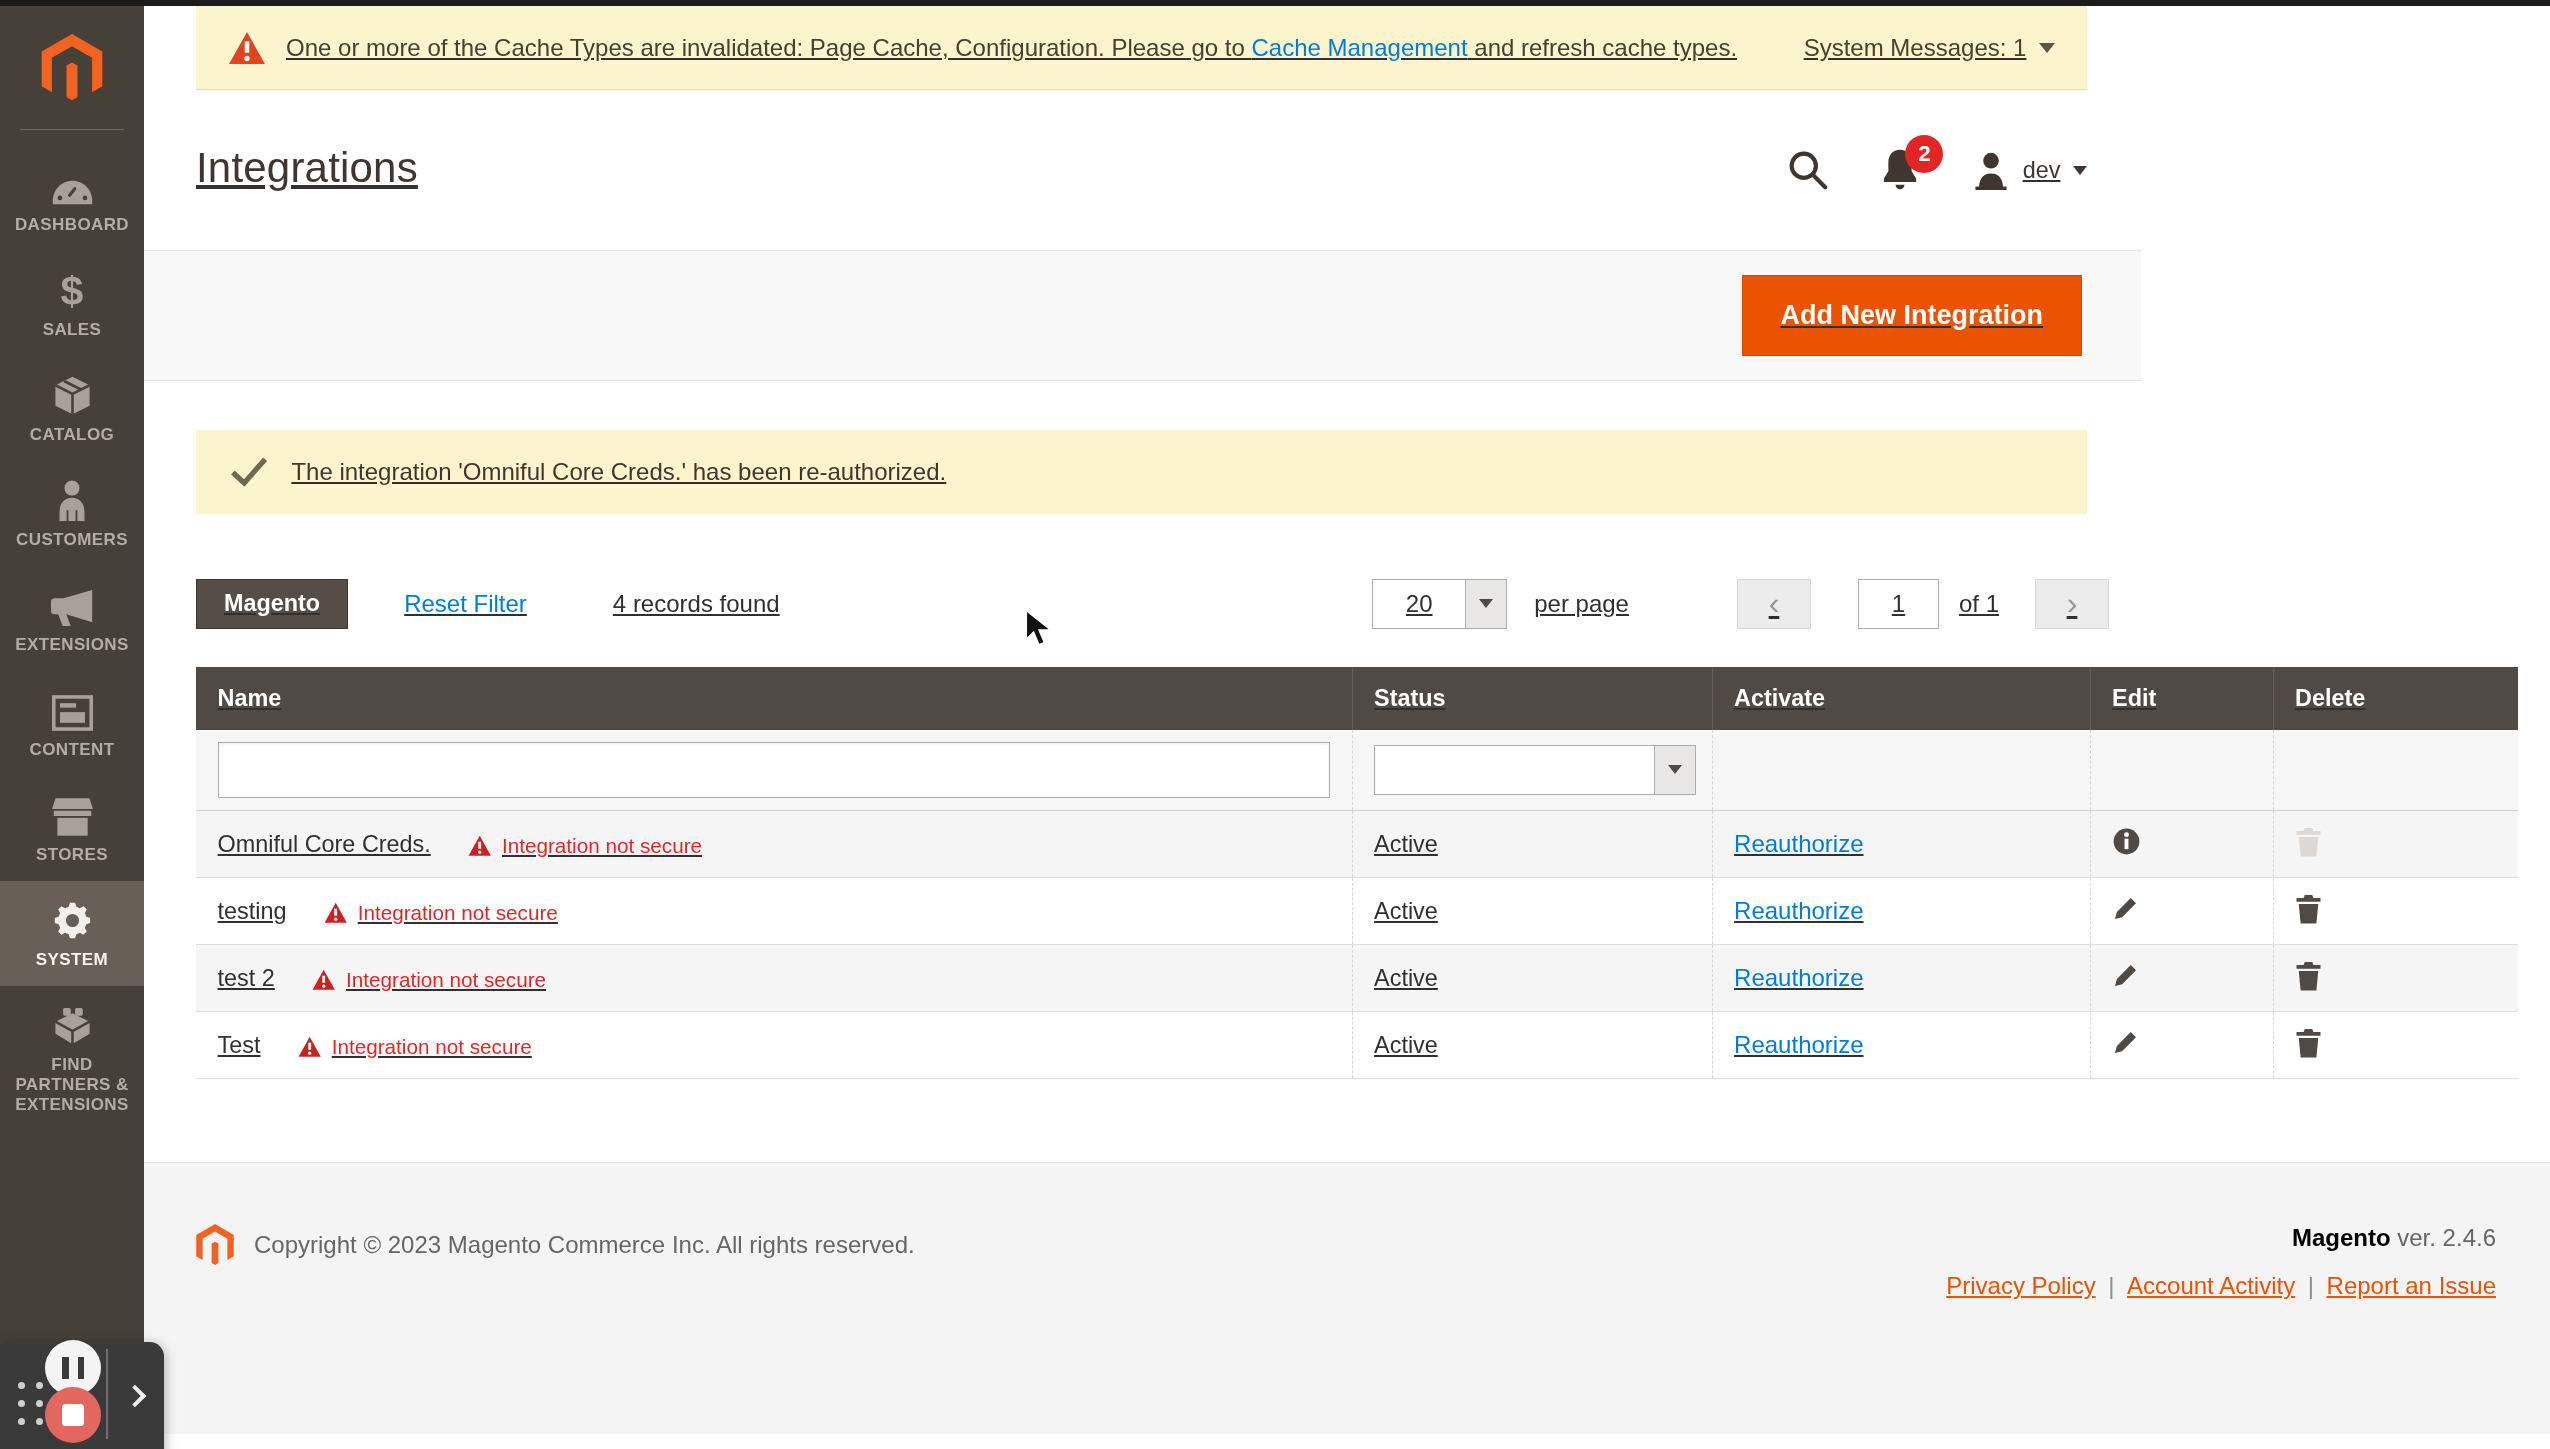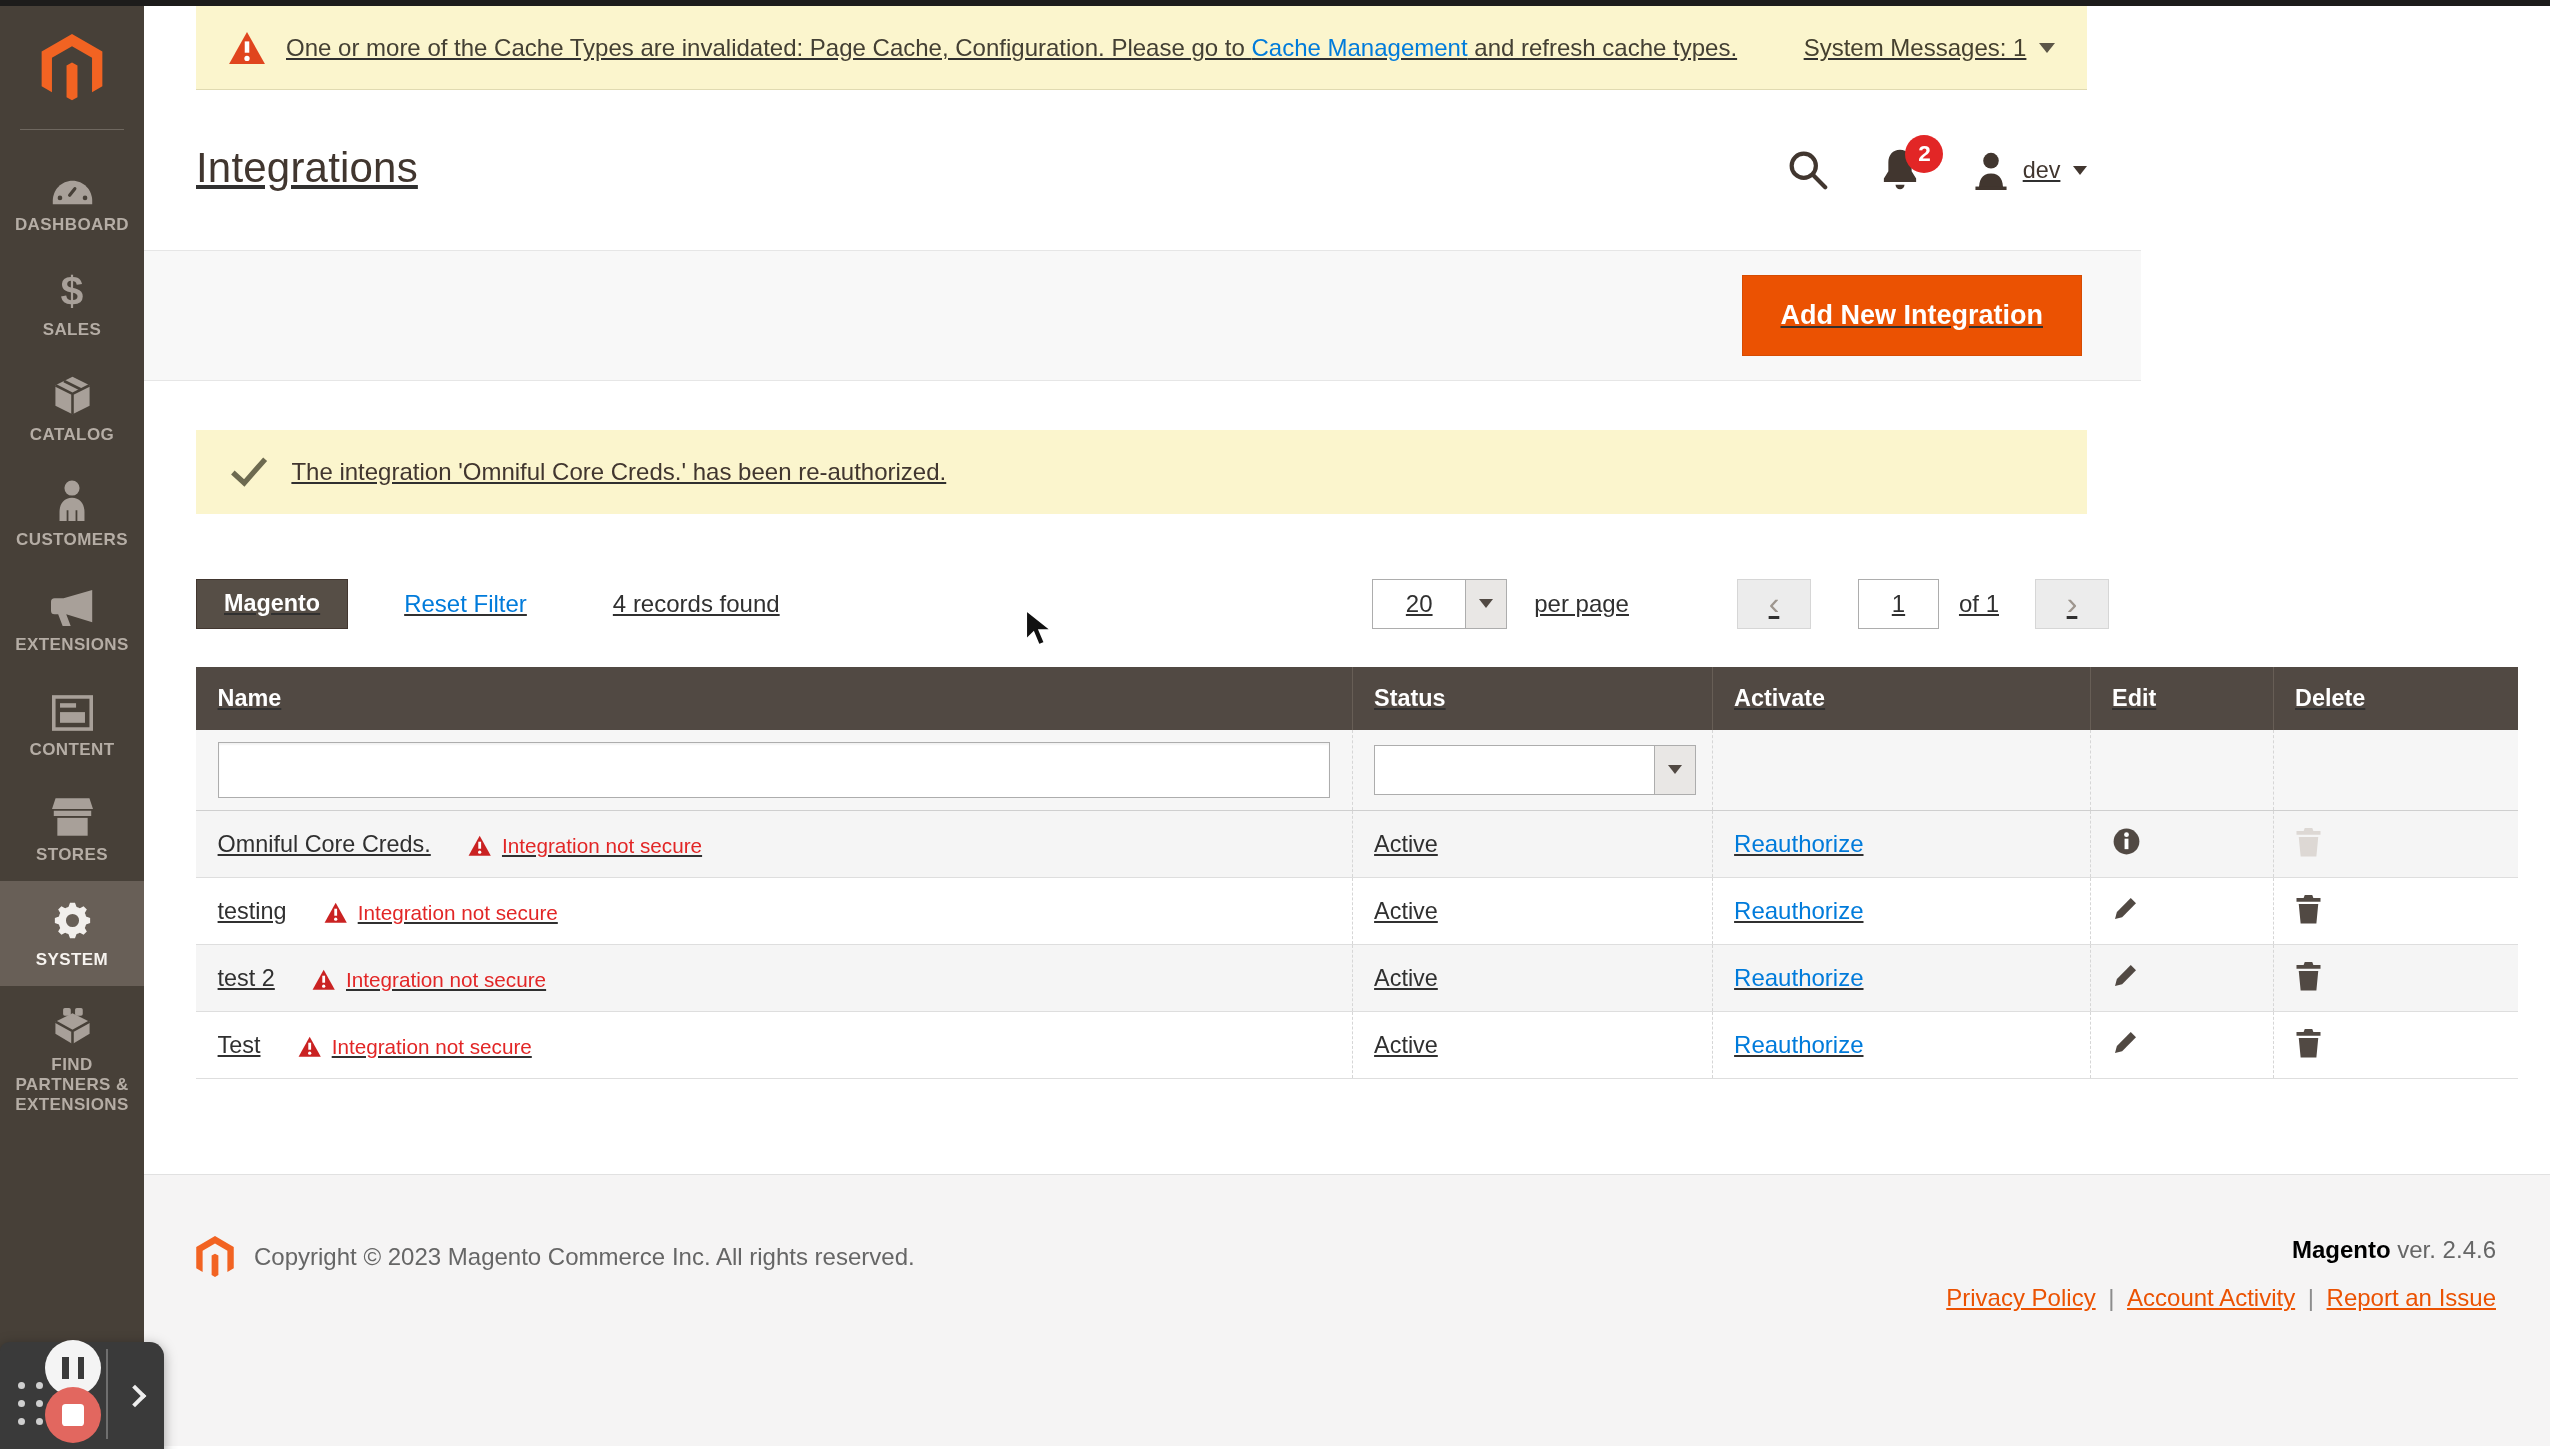--- a/index.html
+++ b/index.html
@@ -123,21 +123,21 @@
   .data-row:nth-child(even) td { background:#f5f5f5; }
   .name-cell { display:flex; align-items:flex-end; gap:37px; }
   .warn-badge { display:flex; align-items:center; gap:10.8px; color:#e22626; font-size:20.7px; }
   .status-cell { color:#303030; }
   .icon-btn { background:none; border:none; cursor:pointer; padding:0; display:inline-flex; }
   .trash-disabled svg path { fill:#ddd8d4; }
   .trash-disabled { cursor:default; }
 
   
   .page-footer {
-    position:absolute; left:144px; right:0; bottom:4px; height:272px;
+    position:absolute; left:144px; right:0; bottom:16px; height:272px;
     background:#f5f4f4; border-top:0.9px solid #e1e1e1; padding:61px 54px 0 52px;
     display:flex; align-items:flex-start;
   }
   .foot-left { display:flex; align-items:center; gap:20px; }
   .foot-left .copy { font-size:24px; color:#666; }
   .foot-right { margin-left:auto; text-align:right; }
   .ver-line { font-size:24px; color:#666; }
   .ver-line .brand { font-weight:700; color:#000000; }
   .links-line { margin-top:20px; font-size:24px; }
   .links-line a { color:#eb5202; text-decoration:underline; cursor:pointer; }

